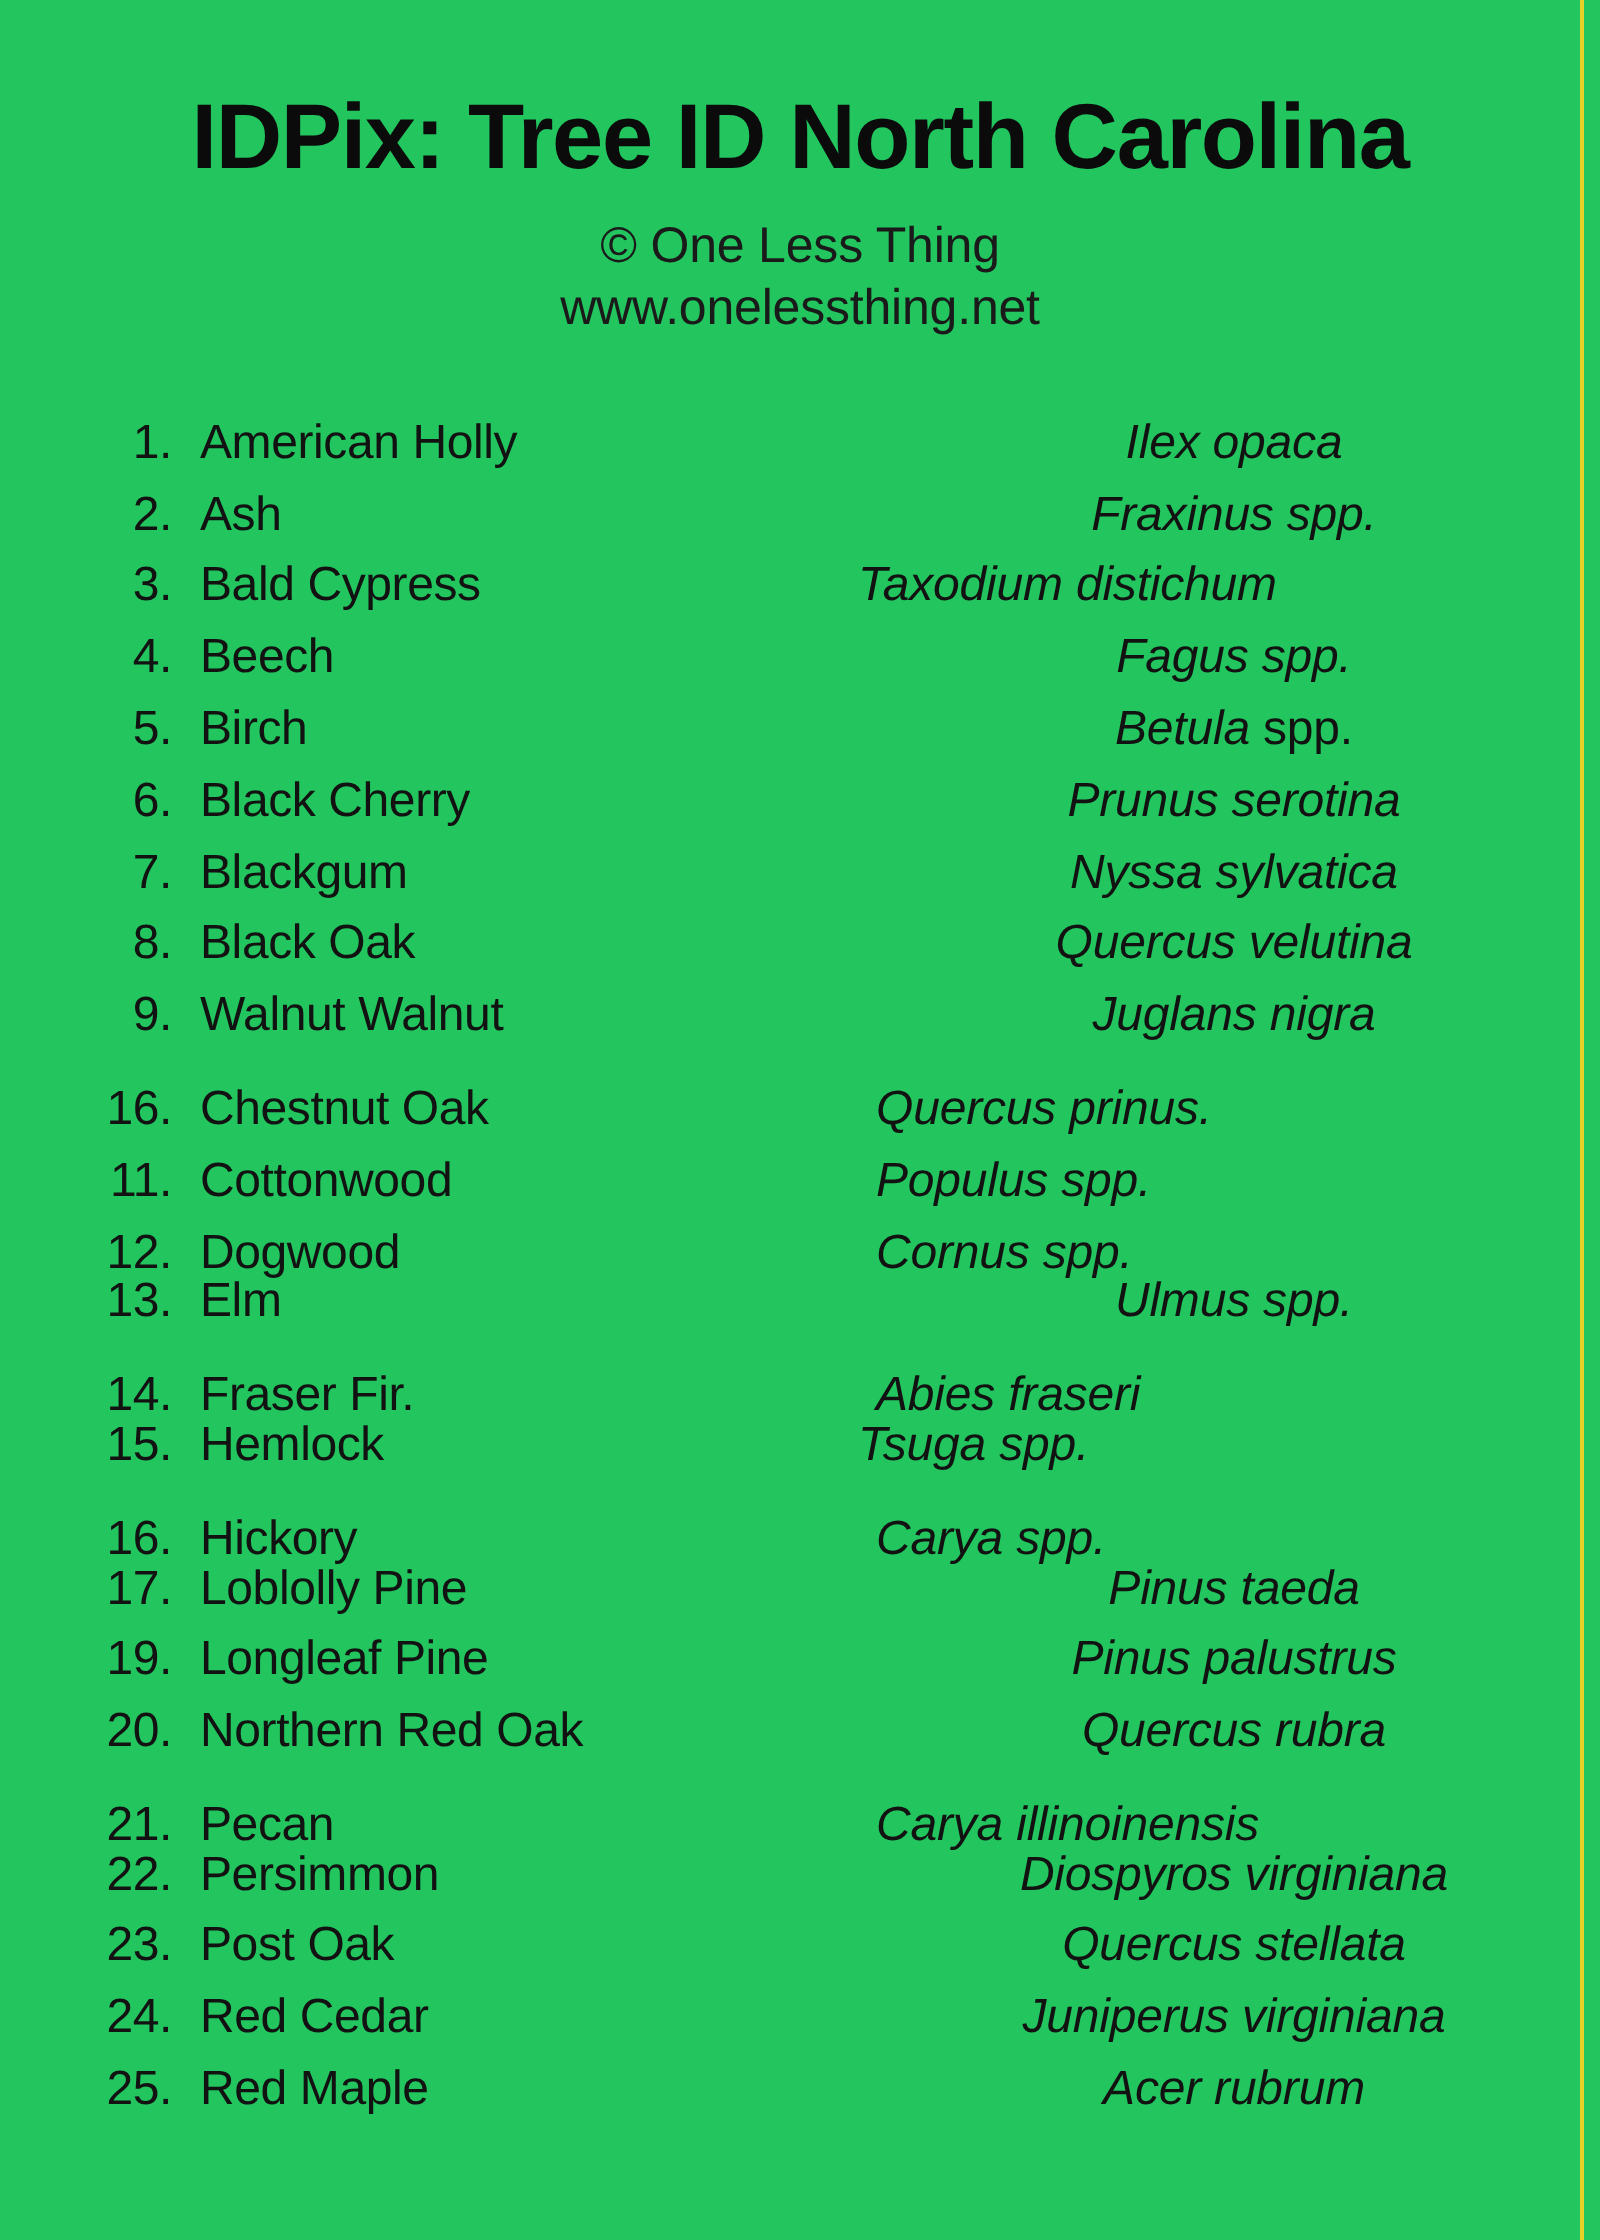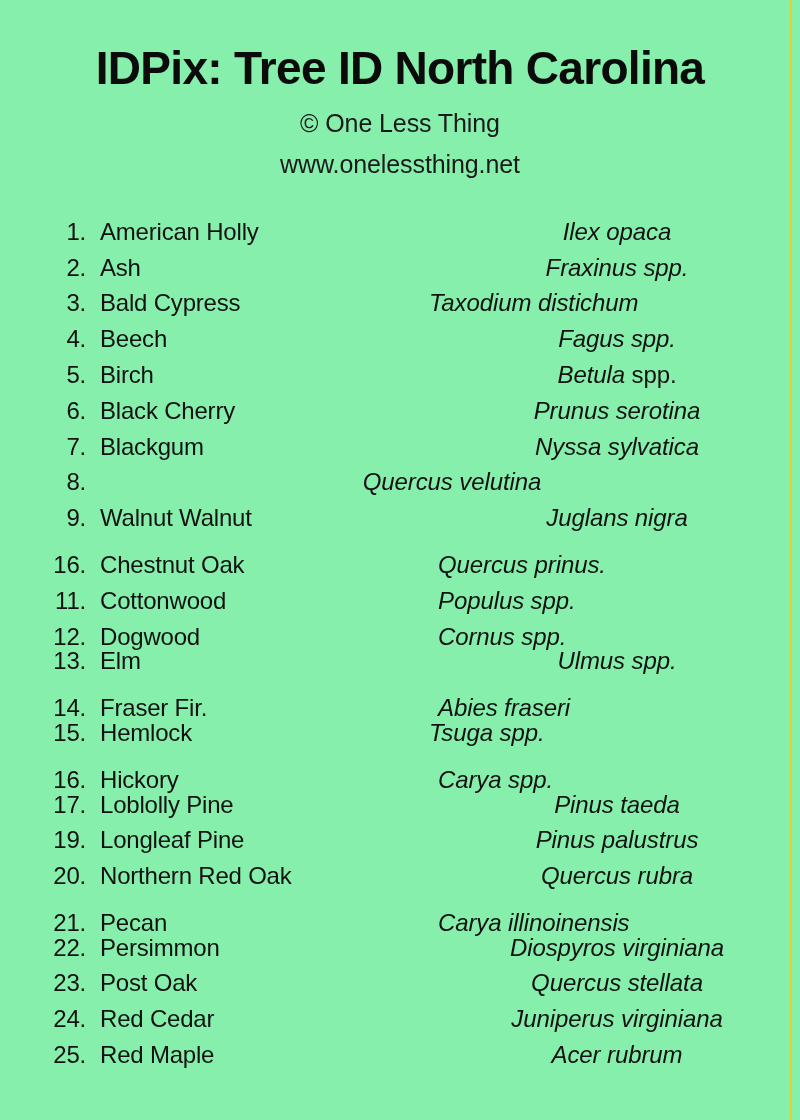--- a/index.html
+++ b/index.html
@@ -14,21 +14,21 @@
     font-family: "Liberation Sans", sans-serif;
     color: #121212;
     overflow: hidden;
     position: relative;
   }
 
   .page {
     position: relative;
     width: 800px;
     height: 1120px;
-    background: #86efac;
+    background: #22c55e;
     box-sizing: border-box;
   }
 
   
   .edge-rule {
     position: absolute;
     top: 0;
     left: 790px;
     width: 2px;
     height: 1120px;
@@ -51,21 +51,21 @@
 
   .subtitle-block {
     margin-top: 16px;
   }
 
   .copyright-line,
   .website-line {
     font-size: 25px;
     font-weight: 400;
     line-height: 1.16;
-    margin: 12px;
+    margin: 2px;
     color: #1a1a1a;
     letter-spacing: -0.1px;
   }
 
   .tree-list {
     margin: 0;
     padding: 0;
     list-style: none;
     position: relative;
     margin-top: 35px;
@@ -161,20 +161,21 @@
         <span class="common-name">Black Cherry</span>
         <span class="scientific-name">Prunus serotina</span>
       </li>
       <li class="tree-row" data-indent="base">
         <span class="row-index">7.</span>
         <span class="common-name">Blackgum</span>
         <span class="scientific-name">Nyssa sylvatica</span>
       </li>
       <li class="tree-row" data-indent="base">
         <span class="row-index">8.</span>
+        <span class="common-name">Black Oak</span>
         <span class="scientific-name">Quercus velutina</span>
       </li>
       <li class="tree-row" data-indent="base">
         <span class="row-index">9.</span>
         <span class="common-name">Walnut Walnut</span>
         <span class="scientific-name">Juglans nigra</span>
       </li>
       <li class="tree-row" data-indent="right">
         <span class="row-index">16.</span>
         <span class="common-name">Chestnut Oak</span>

